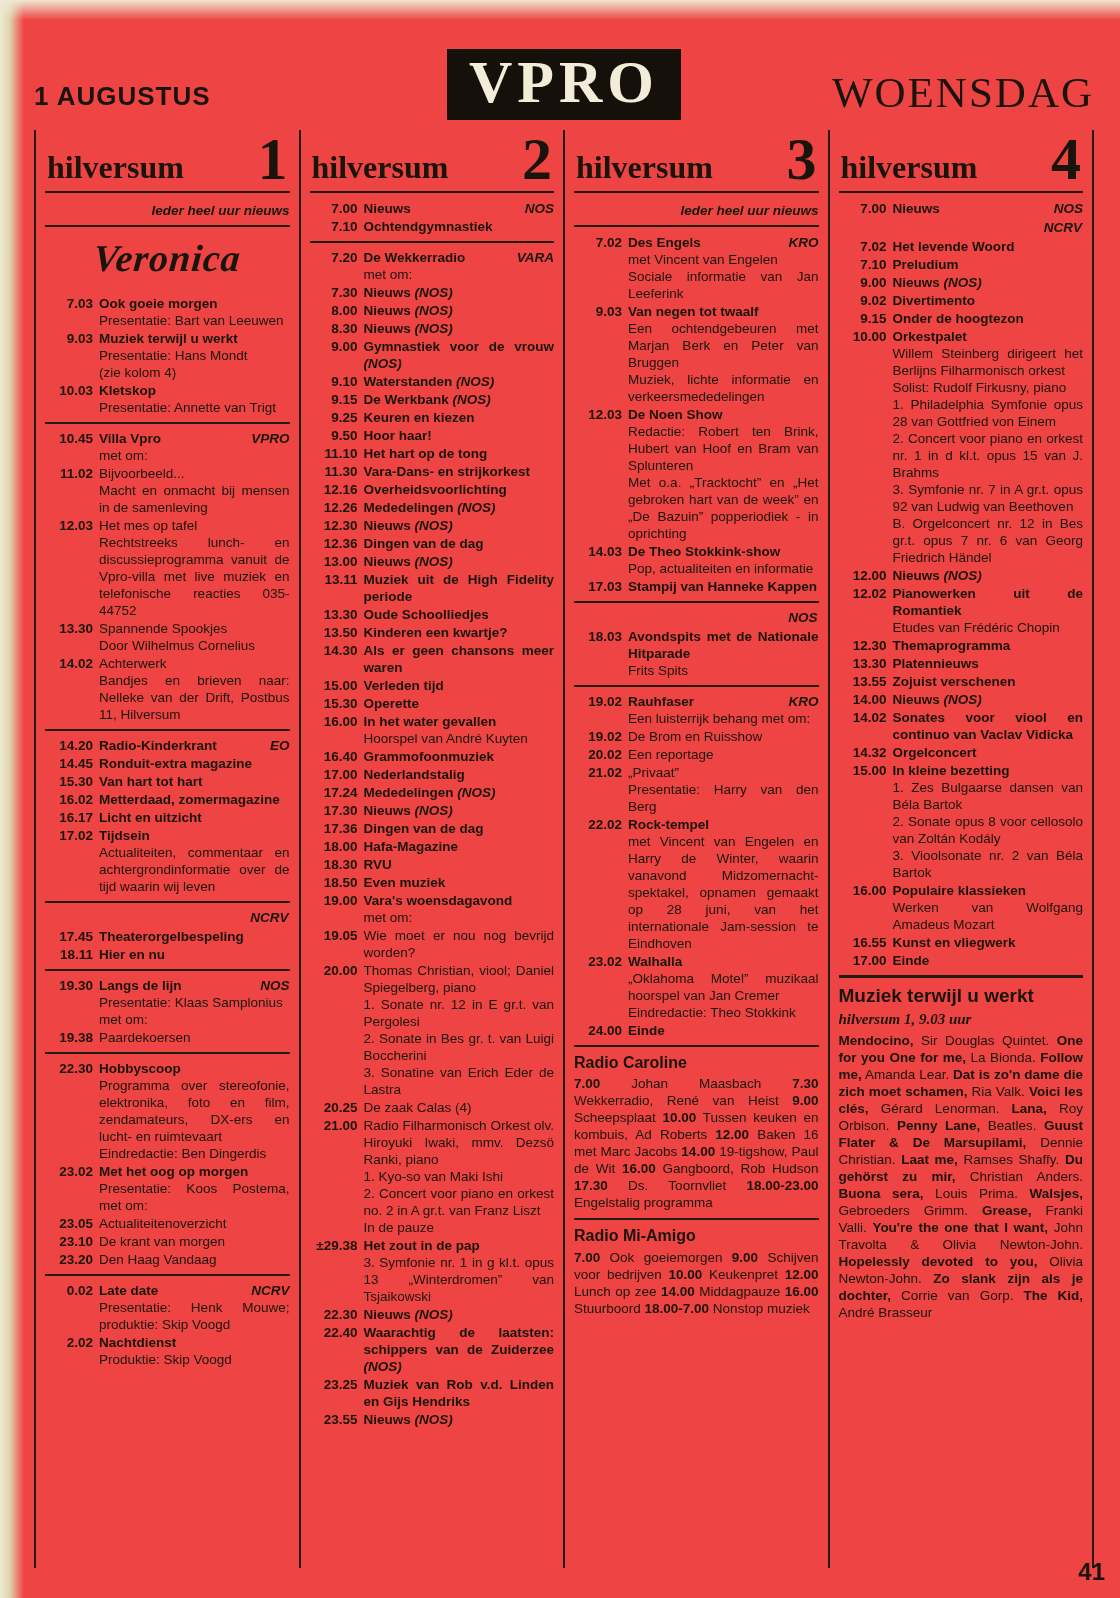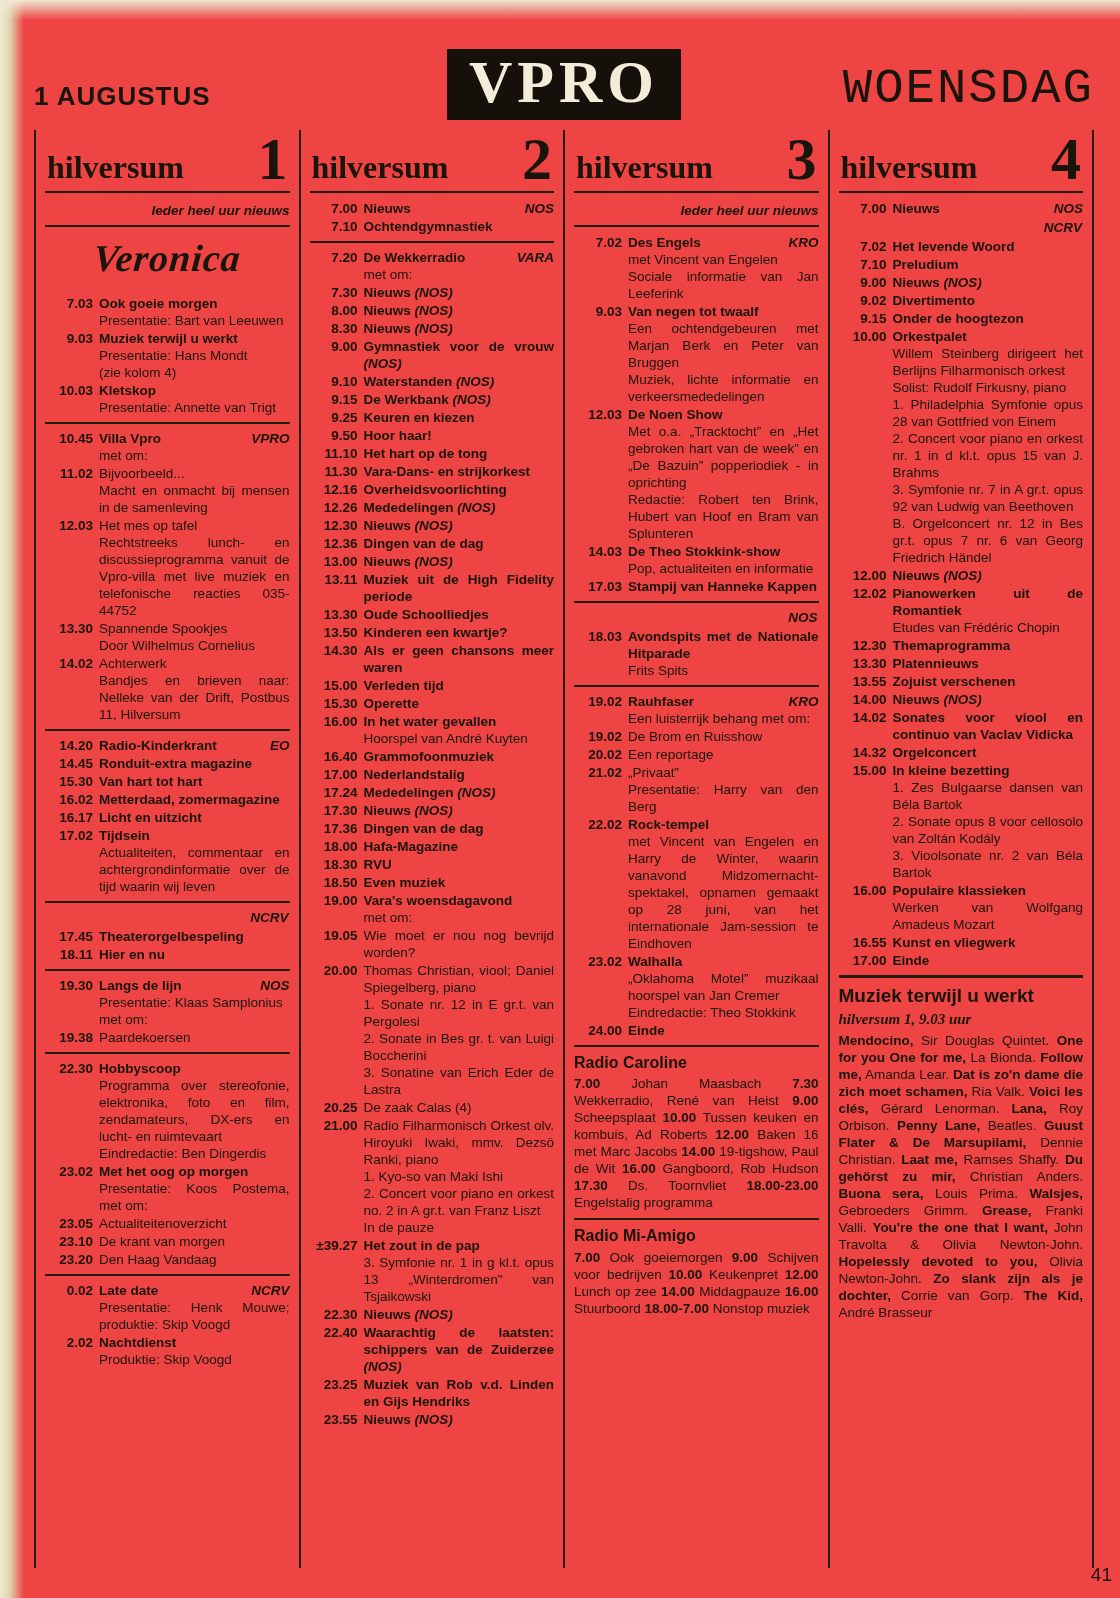--- a/index.html
+++ b/index.html
@@ -9,21 +9,21 @@
         background:linear-gradient(90deg,#efe9d2 0%,#ded5ae 40%,rgba(203,192,150,0) 100%);}
   .edge-top{position:absolute;left:0;top:0;right:0;height:20px;
         background:linear-gradient(180deg,#efe9d2 0%,rgba(203,192,150,0) 100%);}
   .inner{position:absolute;left:34px;right:26px;top:44px;bottom:30px;}
 
   
   .masthead{display:grid;grid-template-columns:1fr auto 1fr;align-items:end;height:76px;margin-bottom:10px;}
   .m-date{font-weight:bold;font-size:26px;letter-spacing:1px;padding-bottom:8px;}
   .m-radio{background:#15110a;color:#f2ecd9;font-family:"Liberation Serif",serif;font-weight:900;
         font-size:60px;line-height:1;padding:3px 22px 8px;letter-spacing:5px;}
-  .m-day{font-family:Liberation Mono, monospace;font-size:49px;justify-self:end;letter-spacing:2px;
+  .m-day{font-family:Liberation Serif, serif;font-size:43px;justify-self:end;letter-spacing:2px;
         line-height:1;padding-bottom:6px;}
 
   
   .columns{display:flex;height:1438px;border-left:2px solid #221c10;border-right:2px solid #221c10;overflow:hidden;}
   .col{flex:1 1 0;min-width:0;padding:4px 9px 0;overflow:hidden;}
   .col + .col{border-left:2px solid #221c10;}
   .col-header{display:flex;justify-content:space-between;align-items:flex-end;
         border-bottom:2px solid #221c10;padding:4px 2px 10px;margin-bottom:7px;}
   .col-name{font-family:"Liberation Serif",serif;font-weight:bold;font-size:32px;line-height:.85;}
   .col-num{font-family:"Liberation Serif",serif;font-weight:900;font-size:60px;line-height:.72;}
@@ -44,21 +44,21 @@
   .detail{text-align:justify;}
   .station{text-align:right;font-weight:bold;font-style:italic;margin:2px 1px;}
   .rule{border-top:2px solid #221c10;margin:6px 0;}
   .rule.thick{border-top-width:3px;}
   .subhead{font-weight:bold;font-size:16px;margin:4px 0 2px;}
   .subhead.lg{font-size:19px;margin-top:6px;}
   .subsub{font-family:"Liberation Serif",serif;font-weight:bold;font-style:italic;font-size:15px;margin:0 0 3px;}
   .flow{margin:2px 0 7px;text-align:justify;}
   .seg-b{font-weight:bold;}
 
-  .page-number{position:absolute;right:8px;bottom:12px;font-weight:normal;font-size:19px;}
+  .page-number{position:absolute;right:15px;bottom:12px;font-weight:bold;font-size:24px;}
 </style>
 </head>
 <body>
 
 <div class="page">
   <div class="edge-left"></div>
   <div class="edge-top"></div>
   <div class="inner">
     <header class="masthead">
       <span class="m-date">1 AUGUSTUS</span>
@@ -485,21 +485,21 @@
           <div class="entry">
             <span class="time">21.00</span>
             <div class="body">
               <div class="tline"><span class="title plain">Radio Filharmonisch Orkest olv. Hiroyuki Iwaki, mmv. Dezsö Ranki, piano</span></div>
               <div class="detail">1. Kyo-so van Maki Ishi</div>
               <div class="detail">2. Concert voor piano en orkest no. 2 in A gr.t. van Franz Liszt</div>
               <div class="detail">In de pauze</div>
             </div>
           </div>
           <div class="entry">
-            <span class="time">±39.27</span>
+            <span class="time">±29.38</span>
             <div class="body">
               <div class="tline"><span class="title">Het zout in de pap</span></div>
               <div class="detail">3. Symfonie nr. 1 in g kl.t. opus 13 „Winterdromen” van Tsjaikowski</div>
             </div>
           </div>
           <div class="entry">
             <span class="time">22.30</span>
             <div class="body">
               <div class="tline"><span class="title">Nieuws</span><span class="suffix"> (NOS)</span></div>
             </div>
@@ -542,22 +542,22 @@
             <div class="body">
               <div class="tline"><span class="title">Van negen tot twaalf</span></div>
               <div class="detail">Een ochtendgebeuren met Marjan Berk en Peter van Bruggen</div>
               <div class="detail">Muziek, lichte informatie en verkeersmededelingen</div>
             </div>
           </div>
           <div class="entry">
             <span class="time">12.03</span>
             <div class="body">
               <div class="tline"><span class="title">De Noen Show</span></div>
+              <div class="detail">Redactie: Robert ten Brink, Hubert van Hoof en Bram van Splunteren</div>
               <div class="detail">Met o.a. „Tracktocht” en „Het gebroken hart van de week” en „De Bazuin” popperiodiek - in oprichting</div>
-              <div class="detail">Redactie: Robert ten Brink, Hubert van Hoof en Bram van Splunteren</div>
             </div>
           </div>
           <div class="entry">
             <span class="time">14.03</span>
             <div class="body">
               <div class="tline"><span class="title">De Theo Stokkink-show</span></div>
               <div class="detail">Pop, actualiteiten en informatie</div>
             </div>
           </div>
           <div class="entry">

